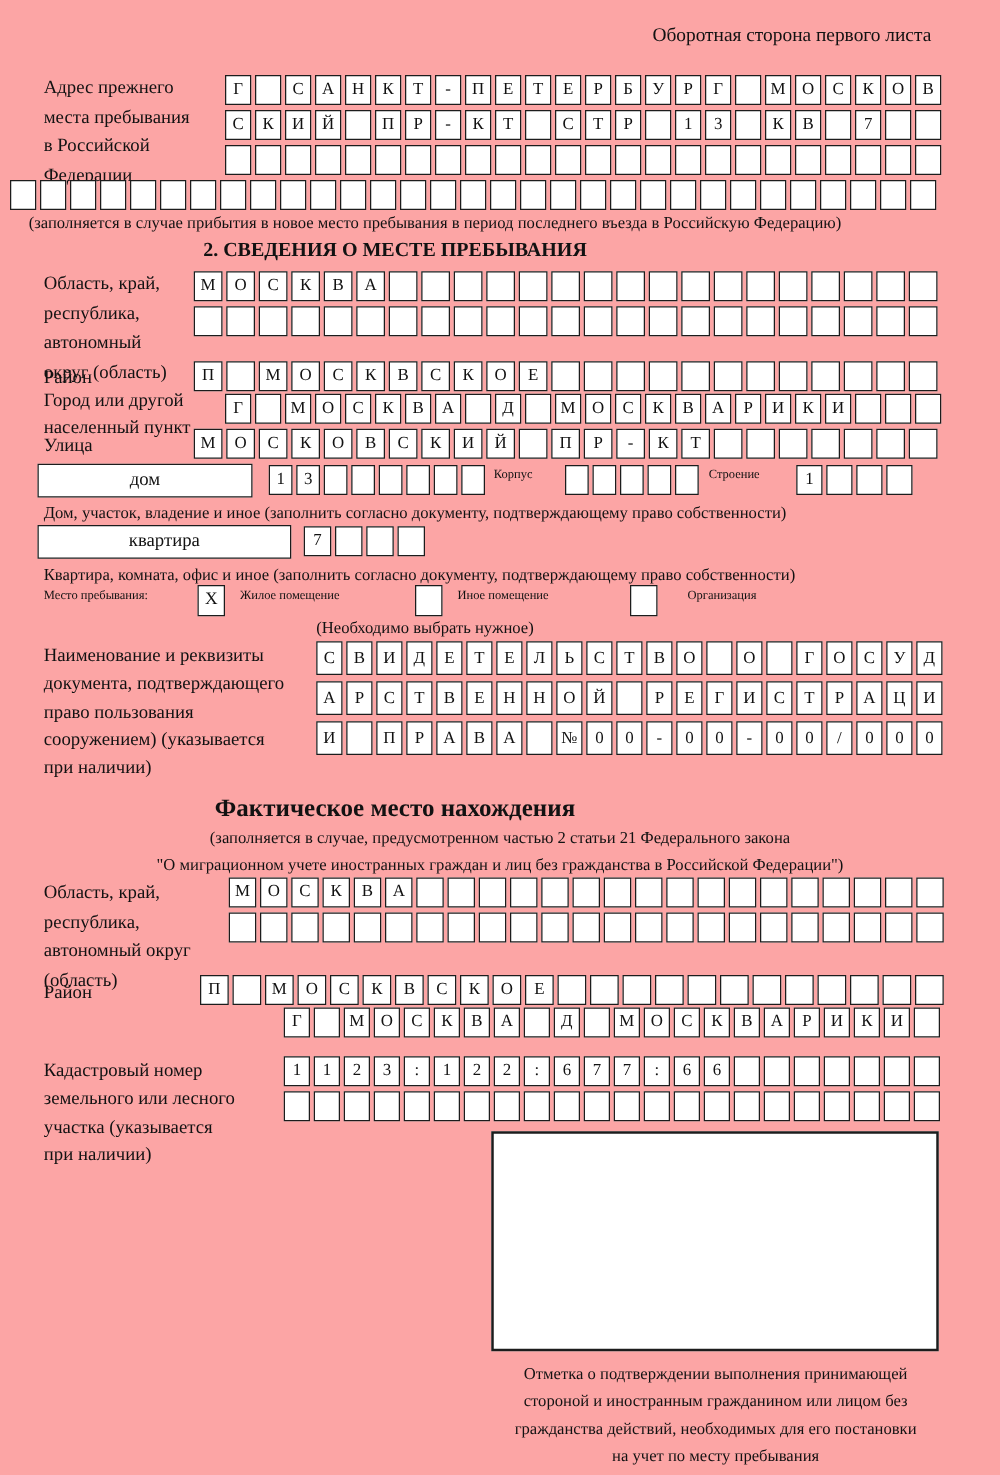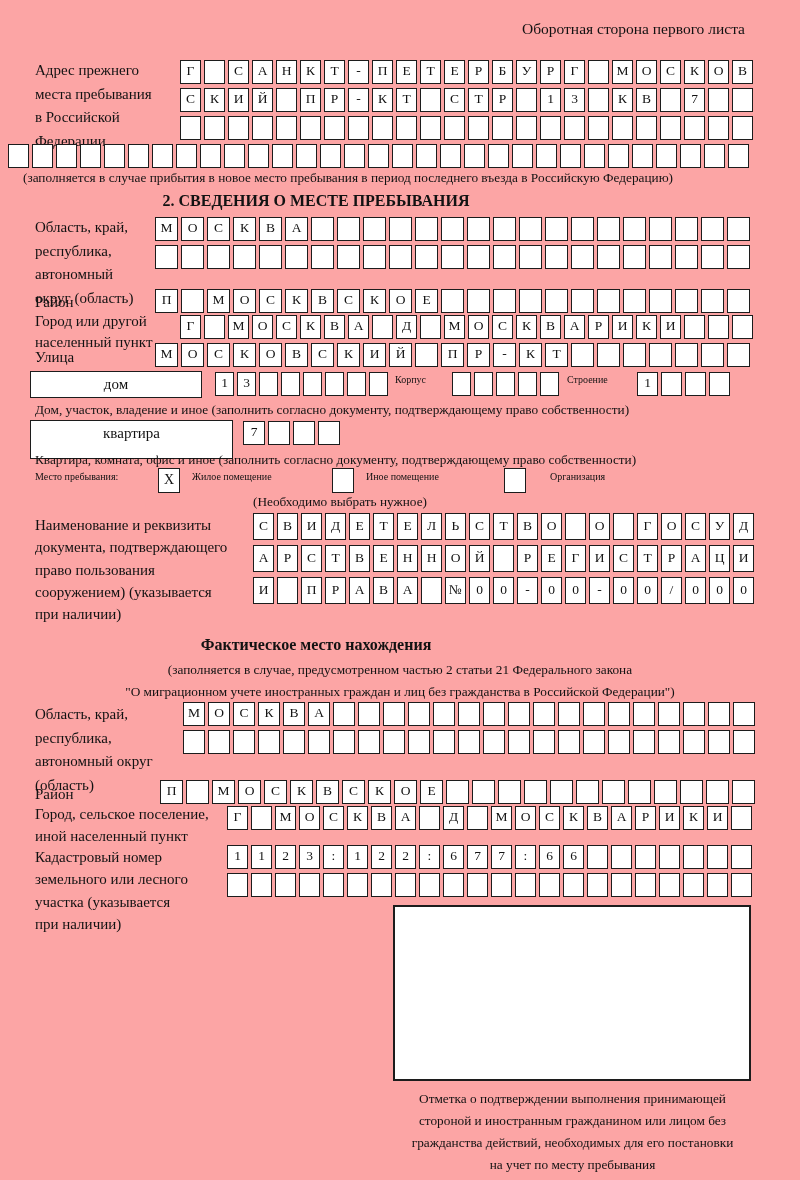--- a/index.html
+++ b/index.html
@@ -317,21 +317,21 @@
     </div>
   <div class="inl" style="left:567px;top:374px">Строение</div>
   <div class="cells" style="left:637px;top:372px">
       <span class="cb">1</span>
       <span class="cb"></span>
       <span class="cb"></span>
       <span class="cb"></span>
     </div>
   <div class="note" style="left:35px;top:402px">Дом, участок, владение и иное (заполнить согласно документу, подтверждающему право собственности)</div>
 
-  <div class="wbox" style="left:30px;top:420px;width:203px;height:39px;line-height:24px">квартира</div>
+  <div class="wbox" style="left:30px;top:420px;width:203px;height:27px;line-height:24px">квартира</div>
   <div class="cells v25" style="left:243px;top:421px">
       <span class="cb">7</span>
       <span class="cb"></span>
       <span class="cb"></span>
       <span class="cb"></span>
     </div>
   <div class="note" style="left:35px;top:452px">Квартира, комната, офис и иное (заполнить согласно документу, подтверждающему право собственности)</div>
 
   <div class="inl" style="left:35px;top:471px">Место пребывания:</div>
   <div class="chk" style="left:158px;top:468px">X</div>
@@ -412,21 +412,21 @@
       <span class="cb">0</span>
       <span class="cb">-</span>
       <span class="cb">0</span>
       <span class="cb">0</span>
       <span class="cb">/</span>
       <span class="cb">0</span>
       <span class="cb">0</span>
       <span class="cb">0</span>
     </div>
 
-  <div class="hdr" style="top:636px;font-size:16px">Фактическое место нахождения</div>
+  <div class="hdr" style="top:636px;font-size:20px">Фактическое место нахождения</div>
   <div class="cap ctr" style="top:659px;width:800px">
       <div>(заполняется в случае, предусмотренном частью 2 статьи 21 Федерального закона</div>
       <div>"О миграционном учете иностранных граждан и лиц без гражданства в Российской Федерации")</div>
     </div>
 
   <div class="lbl" style="left:35px;top:703px">
       <div>Область, край,</div>
       <div>республика,</div>
       <div>автономный округ</div>
       <div>(область)</div>
@@ -502,24 +502,20 @@
       <span class="cb"></span>
       <span class="cb"></span>
       <span class="cb"></span>
       <span class="cb"></span>
       <span class="cb"></span>
       <span class="cb"></span>
       <span class="cb"></span>
       <span class="cb"></span>
     </div>
 
-  <div class="lbl" style="left:35px;top:803px;line-height:22px">
-      <div>Город, сельское поселение,</div>
-      <div>иной населенный пункт</div>
-    </div>
   <div class="cells" style="left:227px;top:806px">
       <span class="cb">Г</span>
       <span class="cb"></span>
       <span class="cb">М</span>
       <span class="cb">О</span>
       <span class="cb">С</span>
       <span class="cb">К</span>
       <span class="cb">В</span>
       <span class="cb">А</span>
       <span class="cb"></span>

